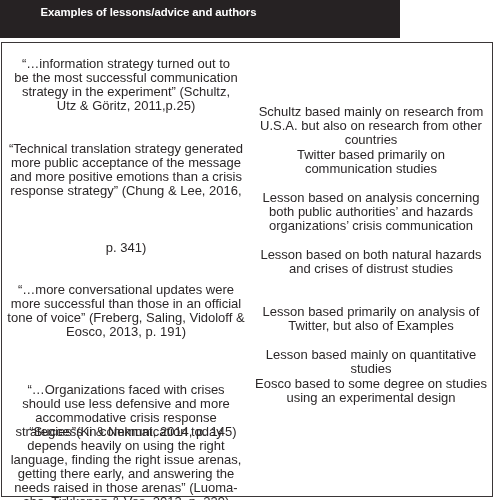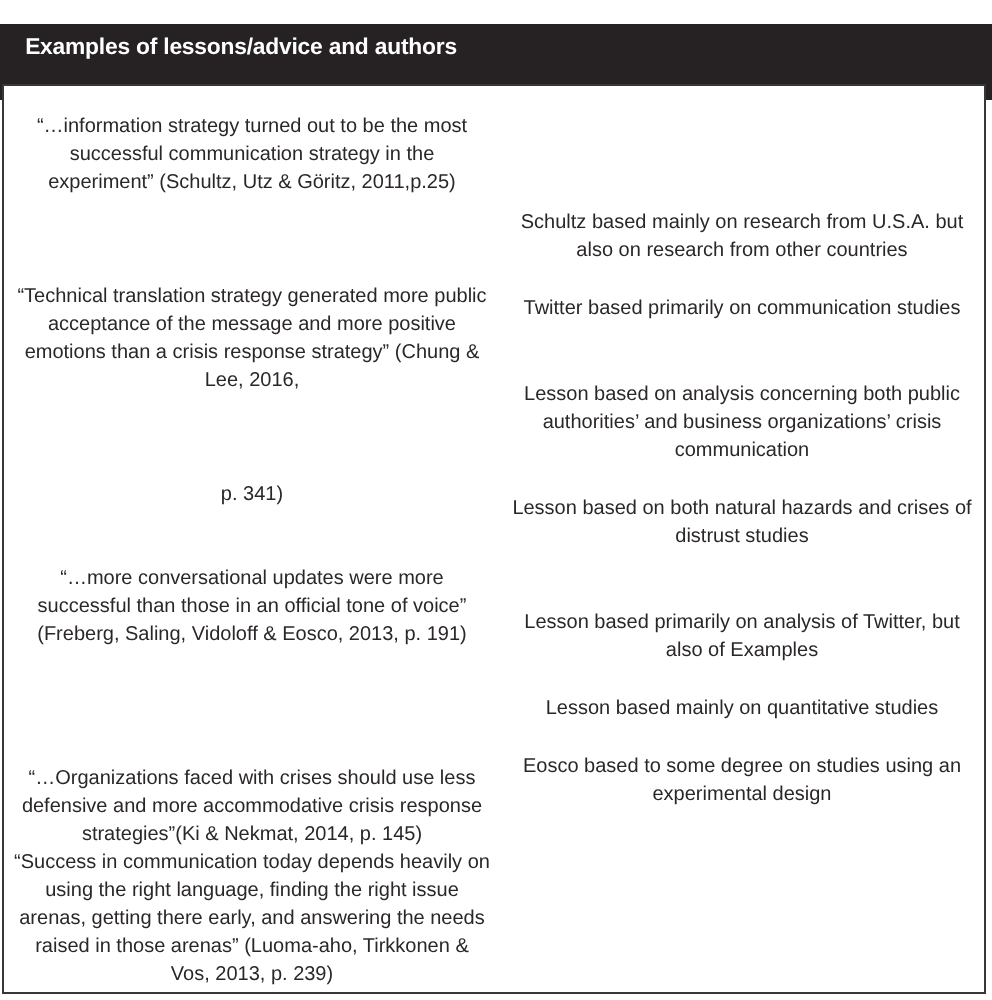--- a/index.html
+++ b/index.html
@@ -20,26 +20,27 @@
     width: 496px;
     height: 500px;
     box-sizing: border-box;
     background: #ffffff;
   }
 
   
   .table-header {
     position: absolute;
     left: 0;
-    top: 12px;
-    width: 496px;
+    top: 0;
+    width: 400px;
     height: 38px;
     background: #262223;
     display: flex;
     box-sizing: border-box;
+    padding-left: 28px;
   }
   .table-header .hcell {
     box-sizing: border-box;
     padding: 6px 8px 0 0;
     color: #ffffff;
     font-weight: bold;
     font-size: 11.4px;
     line-height: 13.4px;
     letter-spacing: -0.1px;
   }
@@ -77,21 +78,21 @@
   }
   .col-right {
     left: 248px;
     width: 242px;
   }
 
   .cell-text {
     position: absolute;
     box-sizing: border-box;
     text-align: center;
-    font-size: 10px;
+    font-size: 13px;
     line-height: 14.1px;
     color: #2b2728;
     padding: 0 3px;
   }
 
   
   .l0 { left: 8px;  top: 14px;  width: 232px; }
   .l1 { left: 2px;  top: 99px;  width: 244px; }
   .l2 { left: 0px;  top: 198px; width: 248px; }
   .l3 { left: 2px;  top: 240px; width: 244px; }
@@ -123,21 +124,21 @@
       <div class="cell-text l2">p. 341)</div>
       <div class="cell-text l3">“…more conversational updates were more successful than those in an official tone of voice” (Freberg, Saling, Vidoloff &amp; Eosco, 2013, p. 191)</div>
       <div class="cell-text l4">“…Organizations faced with crises should use less defensive and more accommodative crisis response strategies”(Ki &amp; Nekmat, 2014,
 p. 145)</div>
     <div class="cell-text" style="left: 2px; top: 382px; width: 244px;">“Success in communication today depends heavily on using the right language, finding the right issue arenas, getting there early, and answering the needs raised in those arenas” (Luoma-aho, Tirkkonen &amp; Vos, 2013, p. 239)</div>
       </div>
 
     <div class="col col-right">
       <div class="cell-text r0">Schultz based mainly on research from U.S.A. but also on research from other countries</div>
       <div class="cell-text r1">Twitter based primarily on communication studies</div>
-      <div class="cell-text r2">Lesson based on analysis concerning both public authorities’ and business organizations’ crisis communication</div>
+      <div class="cell-text r2">Lesson based on analysis concerning both public authorities’ and hazards organizations’ crisis communication</div>
       <div class="cell-text r3">Lesson based on both natural hazards and crises of distrust studies</div>
       <div class="cell-text r4">Lesson based primarily on analysis of Twitter, but also of Examples</div>
       <div class="cell-text r5">Lesson based mainly on quantitative studies</div>
       <div class="cell-text r6">Eosco based to some degree on studies using an experimental design</div>
     </div>
 
   </div>
 </div>
 
 </body></html>

